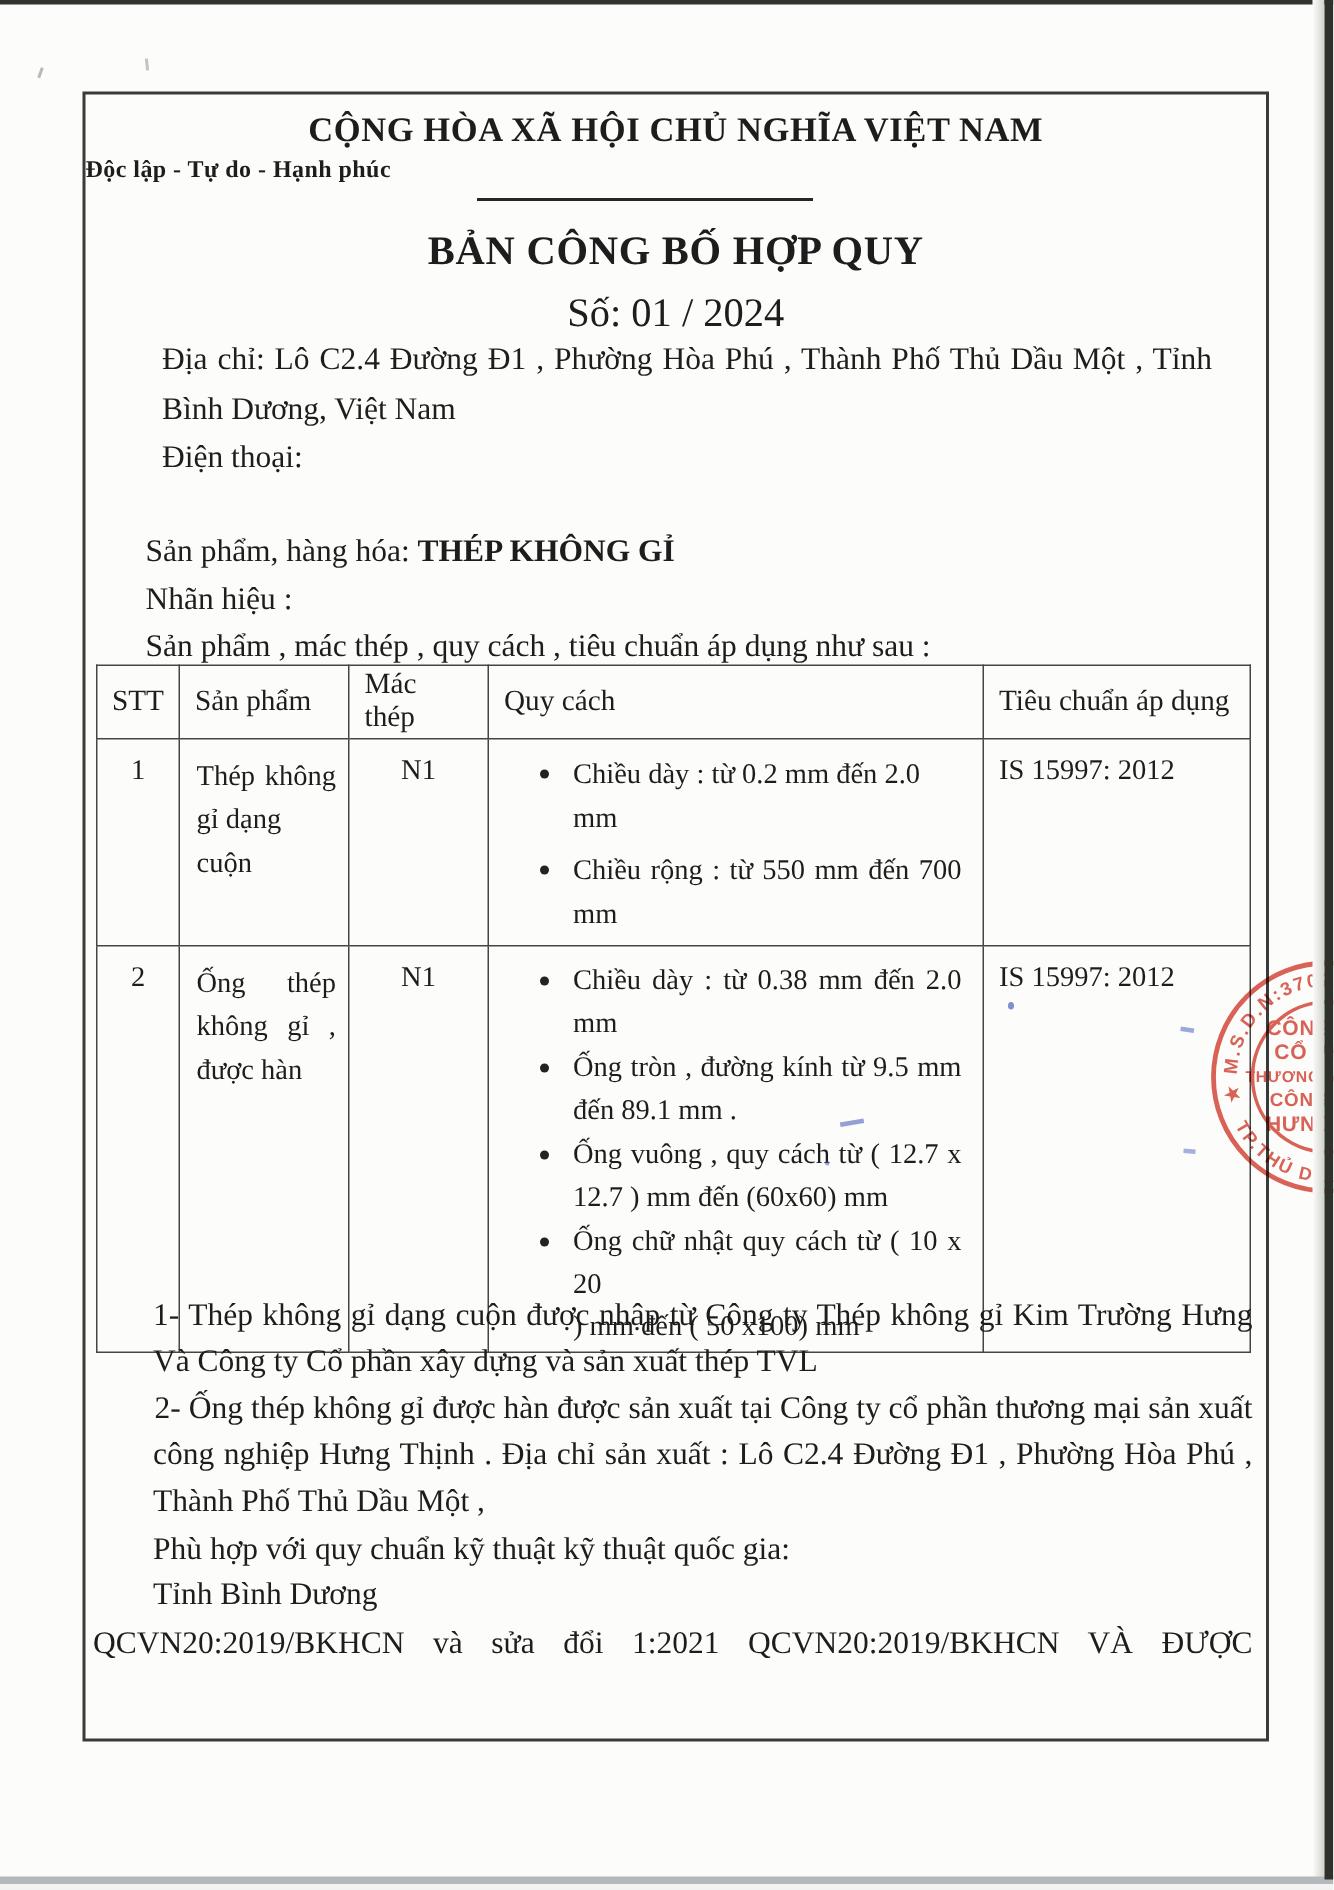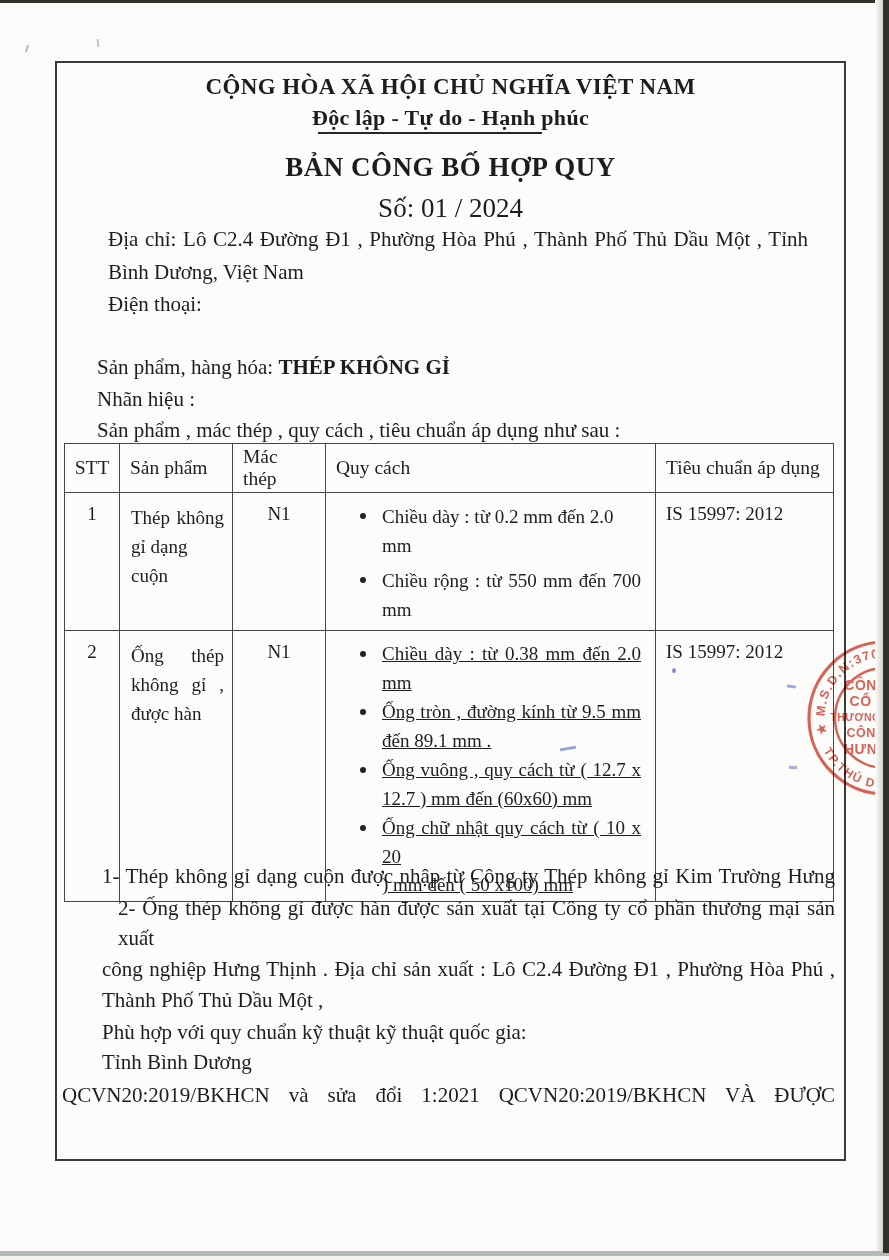--- a/index.html
+++ b/index.html
@@ -15,21 +15,21 @@
   .edge-bottom{position:absolute;left:0;top:1251px;width:889px;height:5px;background:#b4b9bc;z-index:9;}
   .edge-bottom-under{position:absolute;left:0;top:1256px;width:889px;height:4px;background:#f3f4f2;z-index:9;}
 
   .frame{
     position:absolute;left:55px;top:61px;width:791px;height:1100px;
     border:2px solid #3a3a3a;box-sizing:border-box;
   }
   .frame>div{position:absolute;}
 
   .nat{top:11px;left:0;width:100%;text-align:center;font-weight:bold;font-size:23px;letter-spacing:.4px;}
-  .motto{top:42px;left:0;width:100%;text-align:center;font-weight:bold;font-size:22px;letter-spacing:.3px;}
+  .motto{top:42px;left:0;width:100%;font-weight:bold;font-size:16px;letter-spacing:.3px;}
   .motto-underline{top:69px;left:261px;width:224px;height:2px;background:#262626;}
   .title{top:89px;left:0;width:100%;text-align:center;font-weight:bold;font-size:27px;letter-spacing:.5px;}
   .docnum{top:130px;left:0;width:100%;text-align:center;font-size:27px;}
 
   .info{top:160px;left:51px;width:700px;font-size:21px;line-height:32.5px;}
   .product{top:289px;left:40px;width:700px;font-size:21px;line-height:31.5px;}
   .product b{font-weight:bold;}
 
   .tablewrap{top:380px;left:7px;}
   table{border-collapse:collapse;width:769px;table-layout:fixed;font-size:19px;}
@@ -39,29 +39,29 @@
   th.stt{text-align:center;padding:2px 2px;}
   tr.r1 td{height:96px;}
   tr.r2 td{height:248px;}
   td{vertical-align:top;}
   td.stt{text-align:center;padding-top:10px;}
   td.sp{padding:10px 8px 0 11px;line-height:29px;}
   td.mac{text-align:center;padding-top:10px;}
   td.quy{padding:9px 14px 0 34px;line-height:29px;}
   td.tieu{padding:10px 4px 0 10px;}
   .bullet{display:flex;margin-bottom:6px;}
-  tr.r2 td.quy{line-height:28.5px;text-decoration:underline;}
+  tr.r2 td.quy{line-height:28.5px;}
   tr.r2 .bullet{margin-bottom:1px;}
   .dot{flex:none;width:6px;height:6px;border-radius:50%;background:#232323;margin:11px 16px 0 0;}
   .blines{flex:1;}
 
   .notes{top:798px;left:45px;width:733px;font-size:21px;line-height:30.7px;}
   .note{margin:0 0 1px 0;}
   .hang .line{}
-  .hang .line.first{margin-left:16px;}
+  .hang .line.first{margin-left:1px;}
 
   .conform{top:1017px;left:5px;width:773px;font-size:21px;line-height:30px;}
   .conform .line.first{}
 
   .line{}
   .jline{text-align:justify;text-align-last:justify;}
 
   
   .stamp{position:absolute;left:785px;top:618px;width:200px;height:200px;z-index:5;opacity:.92;mix-blend-mode:multiply;}
   .st-ring{fill:none;stroke:#d8564a;}
@@ -189,20 +189,21 @@
           </td>
           <td class="tieu">IS 15997: 2012</td>
         </tr>
       </tbody>
         </table>
     </div>
 
     <div class="notes">
       <div class="note">
           <div class="line first jline">1- Thép không gỉ dạng cuộn được nhập từ Công ty Thép không gỉ Kim Trường Hưng</div>
+          <div class="line">Và Công ty Cổ phần xây dựng và sản xuất thép TVL</div>
         </div>
       <div class="note hang">
           <div class="line first jline">2- Ống thép không gỉ được hàn được sản xuất tại Công ty cổ phần thương mại sản xuất</div>
           <div class="line jline">công nghiệp Hưng Thịnh . Địa chỉ sản xuất : Lô C2.4 Đường Đ1 , Phường Hòa Phú ,</div>
           <div class="line">Thành Phố Thủ Dầu Một ,</div>
         </div>
       <div>Phù hợp với quy chuẩn kỹ thuật kỹ thuật quốc gia:</div>
       <div>Tỉnh Bình Dương</div>
     </div>
 

